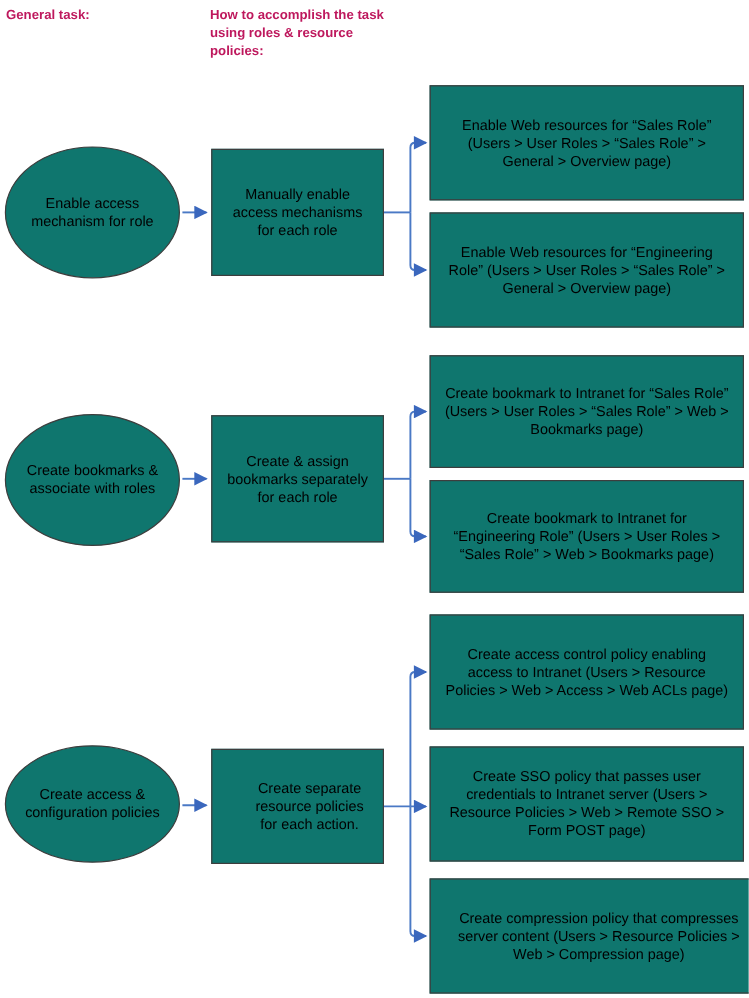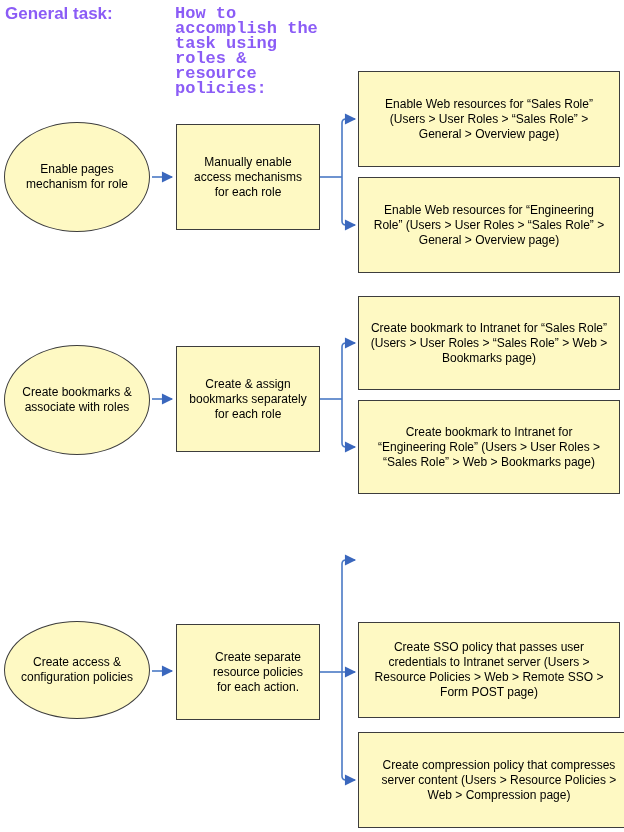--- a/index.html
+++ b/index.html
@@ -10,29 +10,29 @@
   }
   .canvas {
     position: relative;
     width: 624px;
     height: 832px;
     background: #ffffff;
     overflow: hidden;
   }
   .hdr {
     position: absolute;
-    font-size: 17px;
+    font-size: 11px;
     font-weight: bold;
     line-height: 15px;
-    color: #8b5cf6;
+    color: #be185d;
   }
   .shape {
     position: absolute;
     box-sizing: border-box;
-    background: #fef9c3;
+    background: #0f766e;
     border: 1.5px solid #3d3d3d;
     display: flex;
     align-items: center;
     justify-content: center;
     text-align: center;
     font-size: 12px;
     line-height: 15px;
     color: #000000;
   }
   .ellipse { border-radius: 50%; padding: 0 14px; }
@@ -70,24 +70,24 @@
 
       <path d="M152 671 H172" marker-end="url(#ah)"></path>
       <path d="M320 672 H342"></path>
       <path d="M342 672 V564 Q342 560 346 560 H355" marker-end="url(#ah)"></path>
       <path d="M342 672 H355" marker-end="url(#ah)"></path>
       <path d="M342 672 V776 Q342 780 346 780 H355" marker-end="url(#ah)"></path>
     </g>
   </svg>
 
   <div class="hdr" style="left:5px; top:6px; width:130px;">General task:</div>
-  <div class="hdr" style="left:175px; top:6px; width:155px;font-family:Liberation Mono, monospace;">How to accomplish the task using roles &amp; resource policies:</div>
+  <div class="hdr" style="left:175px; top:6px; width:155px;">How to accomplish the task using roles &amp; resource policies:</div>
 
   <div class="shape ellipse" style="left:4px; top:122px; width:146px; height:110px;">
-    <span>Enable pages mechanism for role</span>
+    <span>Enable access mechanism for role</span>
   </div>
   <div class="shape rect" style="left:176px; top:124px; width:144px; height:106px;">
     <span>Manually enable access mechanisms for each role</span>
   </div>
   <div class="shape exbox" style="left:358px; top:71px; width:262px; height:96px;">
     <span>Enable Web resources for “Sales Role” (Users &gt; User Roles &gt; “Sales Role” &gt; General &gt; Overview page)</span>
   </div>
   <div class="shape exbox" style="left:358px; top:177px; width:262px; height:96px;">
     <span>Enable Web resources for “Engineering Role” (Users &gt; User Roles &gt; “Sales Role” &gt; General &gt; Overview page)</span>
   </div>
@@ -104,20 +104,23 @@
   <div class="shape exbox" style="left:358px; top:400px; width:262px; height:94px;">
     <span>Create bookmark to Intranet for “Engineering Role” (Users &gt; User Roles &gt; “Sales Role” &gt; Web &gt; Bookmarks page)</span>
   </div>
 
   <div class="shape ellipse" style="left:4px; top:621px; width:146px; height:98px;">
     <span>Create access &amp; configuration policies</span>
   </div>
   <div class="shape rect" style="left:176px; top:624px; width:144px; height:96px;padding-left:30px;">
     <span>Create separate resource policies for each action.</span>
   </div>
+  <div class="shape exbox" style="left:358px; top:512px; width:262px; height:96px;">
+    <span>Create access control policy enabling access to Intranet (Users &gt; Resource Policies &gt; Web &gt; Access &gt; Web ACLs page)</span>
+  </div>
   <div class="shape exbox" style="left:358px; top:622px; width:262px; height:96px;">
     <span>Create SSO policy that passes user credentials to Intranet server (Users &gt; Resource Policies &gt; Web &gt; Remote SSO &gt; Form POST page)</span>
   </div>
   <div class="shape exbox" style="left:358px; top:732px; width:282px; height:96px;">
     <span>Create compression policy that compresses server content (Users &gt; Resource Policies &gt; Web &gt; Compression page)</span>
   </div>
 
 </div>
 
 </body></html>

